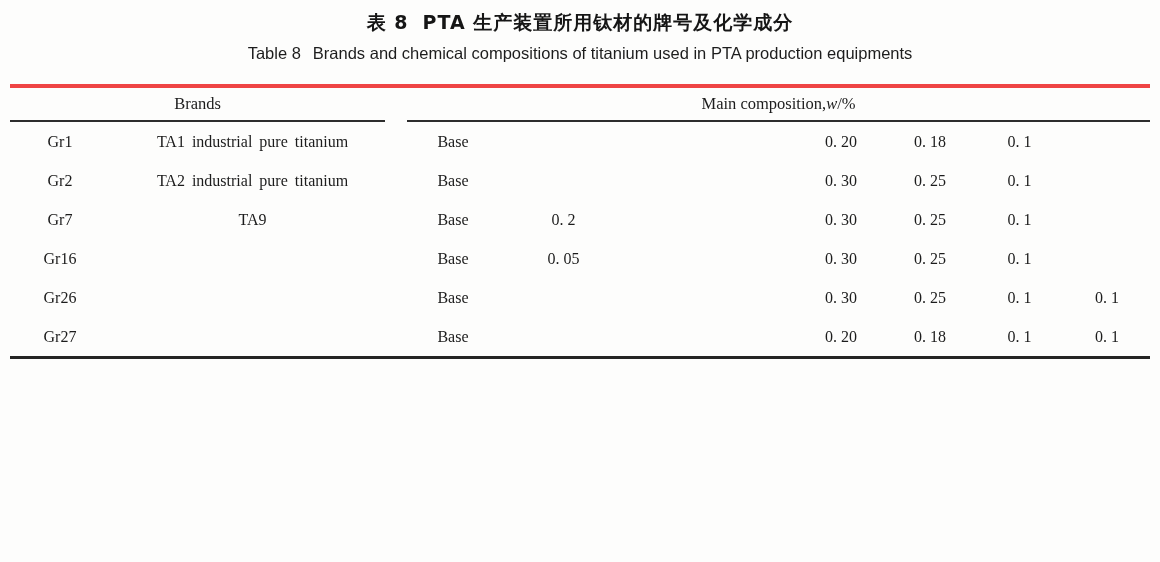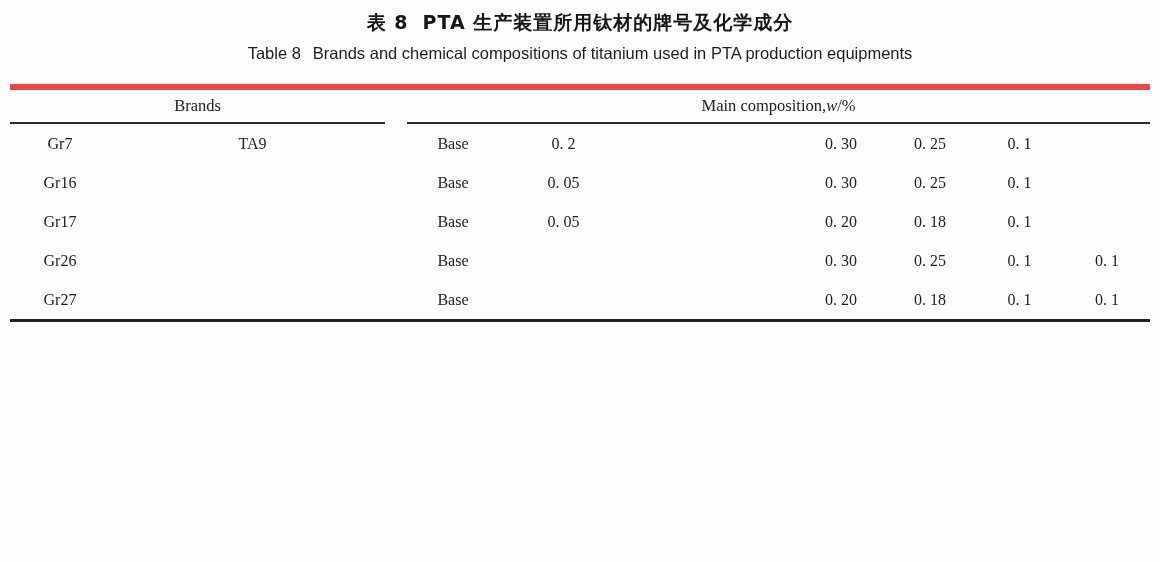--- a/index.html
+++ b/index.html
@@ -40,21 +40,21 @@
   }
   .title-en .t-label { margin-right: 12px; }
 
   table.comp-table {
     position: absolute;
     top: 84px;
     left: 10px;
     width: 1140px;
     table-layout: fixed;
     border-collapse: collapse;
-    border-top: 6px solid #ef4444;
+    border-top: 4px solid #ef4444;
     border-bottom: 3px solid #242424;
     font-family: "Liberation Serif", "DejaVu Serif", serif;
     font-size: 16px;
     color: #1c1c1c;
   }
   th, td {
     padding: 0;
     font-weight: normal;
     text-align: center;
     vertical-align: middle;
@@ -112,52 +112,64 @@
           <span class="grp grp-comp">
               <span>Main composition, </span>
               <span class="sym">w</span>
               <span>/%</span>
             </span>
         </th>
       </tr>
     </thead>
     <tbody>
         <tr>
+      <td class="c-asme">Gr1</td>
+      <td class="c-china">TA1 industrial pure titanium</td>
+      <td class="c-ti">Base</td>
+      <td class="c-pd"></td>
+      <td class="c-ni"></td>
+      <td class="c-mo"></td>
+      <td class="c-fe">0. 20</td>
+      <td class="c-o">0. 18</td>
+      <td class="c-c">0. 1</td>
+      <td class="c-ru"></td>
+    </tr>
+        <tr>
+      <td class="c-asme">Gr2</td>
+      <td class="c-china">TA2 industrial pure titanium</td>
+      <td class="c-ti">Base</td>
+      <td class="c-pd"></td>
+      <td class="c-ni"></td>
+      <td class="c-mo"></td>
+      <td class="c-fe">0. 30</td>
+      <td class="c-o">0. 25</td>
+      <td class="c-c">0. 1</td>
+      <td class="c-ru"></td>
+    </tr>
+        <tr>
       <td class="c-asme">Gr7</td>
       <td class="c-china">TA9</td>
       <td class="c-ti">Base</td>
       <td class="c-pd">0. 2</td>
       <td class="c-ni"></td>
       <td class="c-mo"></td>
       <td class="c-fe">0. 30</td>
       <td class="c-o">0. 25</td>
       <td class="c-c">0. 1</td>
       <td class="c-ru"></td>
     </tr>
         <tr>
       <td class="c-asme">Gr16</td>
       <td class="c-china"></td>
       <td class="c-ti">Base</td>
       <td class="c-pd">0. 05</td>
       <td class="c-ni"></td>
       <td class="c-mo"></td>
       <td class="c-fe">0. 30</td>
       <td class="c-o">0. 25</td>
-      <td class="c-c">0. 1</td>
-      <td class="c-ru"></td>
-    </tr>
-        <tr>
-      <td class="c-asme">Gr17</td>
-      <td class="c-china"></td>
-      <td class="c-ti">Base</td>
-      <td class="c-pd">0. 05</td>
-      <td class="c-ni"></td>
-      <td class="c-mo"></td>
-      <td class="c-fe">0. 20</td>
-      <td class="c-o">0. 18</td>
       <td class="c-c">0. 1</td>
       <td class="c-ru"></td>
     </tr>
         <tr>
       <td class="c-asme">Gr26</td>
       <td class="c-china"></td>
       <td class="c-ti">Base</td>
       <td class="c-pd"></td>
       <td class="c-ni"></td>
       <td class="c-mo"></td>

